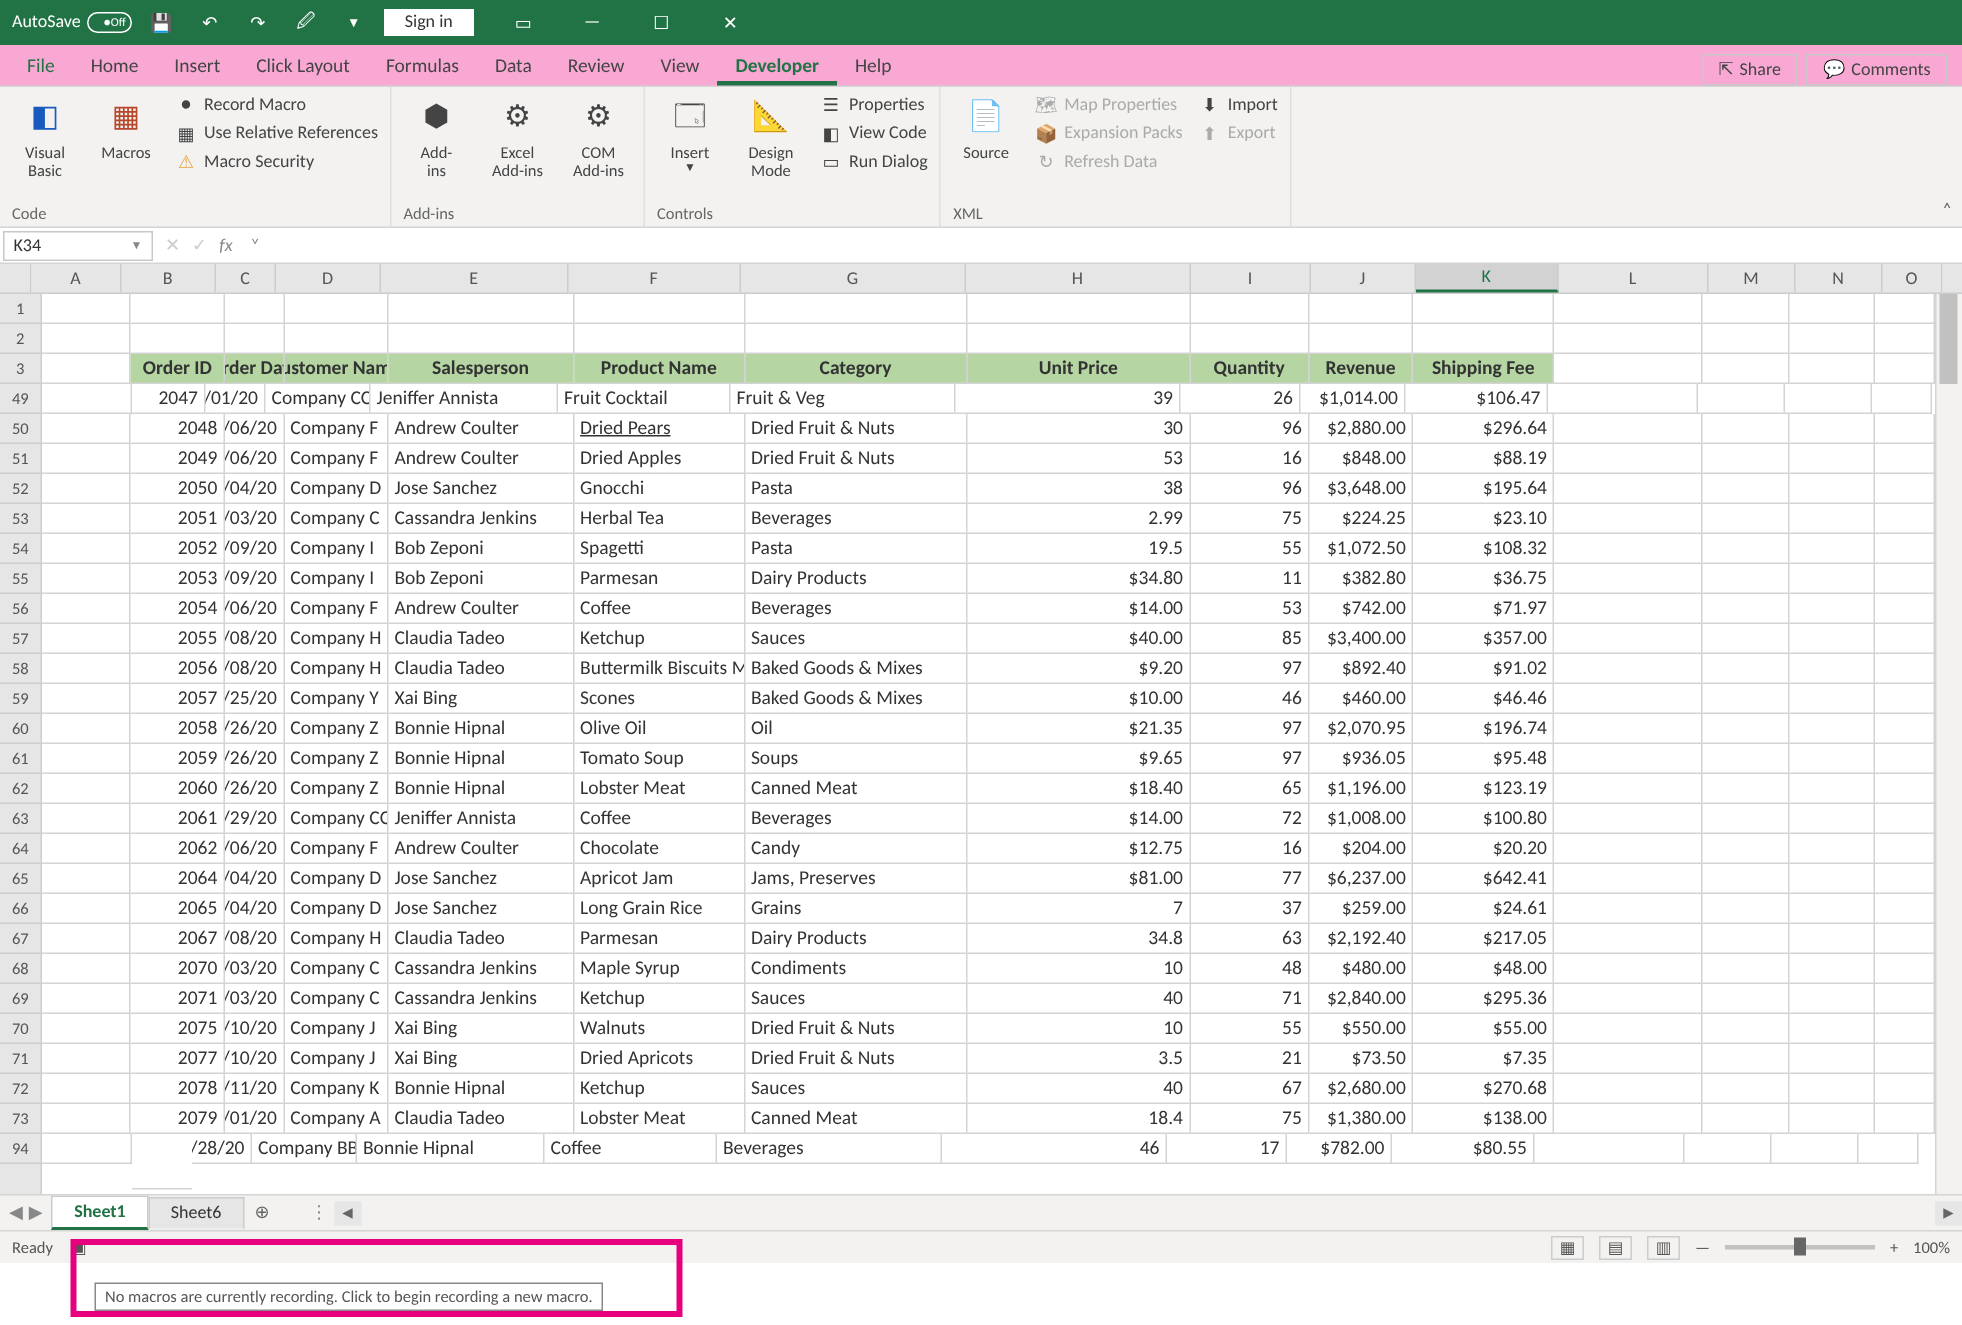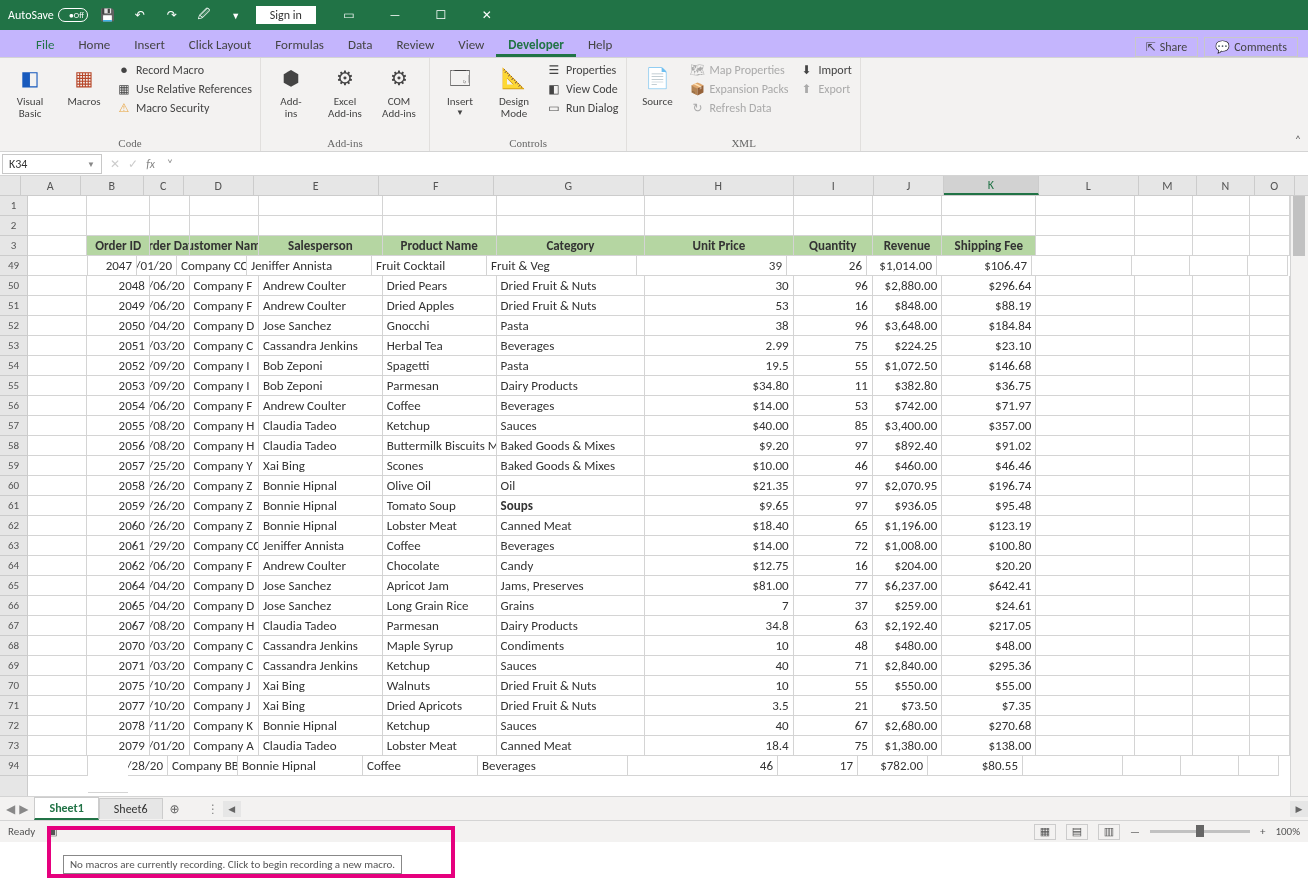--- a/index.html
+++ b/index.html
@@ -12,31 +12,31 @@
 .titlebar .right { display: flex; align-items: center; }
 .autosave { display: flex; align-items: center; gap: 4px; font-size: 12px; }
 .toggle { width: 30px; height: 14px; border: 1px solid #fff; border-radius: 8px; display: flex; align-items: center; justify-content: flex-end; padding: 0 3px; font-size: 8px; }
 .tb-icon { width: 24px; height: 24px; display: flex; align-items: center; justify-content: center; color: #fff; cursor: pointer; }
 .doc-title { font-size: 12px; }
 .searchbox { background: #2e8156; width: 540px; height: 24px; display: flex; align-items: center; padding: 0 8px; color: #d0e8db; gap: 6px;}
 .signin-btn { background: #fff; color: #333; padding: 2px 14px; font-size: 12px; margin-right: 10px; }
 .win-btn { width: 46px; height: 30px; display: flex; align-items: center; justify-content: center; font-size: 12px; }
 
 
-.ribbon-tabs { background: #c4b5fd; border-bottom: 1px solid #d4d4d4; display: flex; align-items: flex-end; height: 28px; padding-left: 24px; }
+.ribbon-tabs { background: #f9a8d4; border-bottom: 1px solid #d4d4d4; display: flex; align-items: flex-end; height: 28px; padding-left: 6px; }
 .ribbon-tab { padding: 5px 12px; font-size: 13px; cursor: pointer; color: #444; }
 .ribbon-tab.active { color: #217346; border-bottom: 3px solid #217346; font-weight: 600; padding-bottom: 2px; }
 .ribbon-tab.file { color: #217346; font-weight: 400;}
 .ribbon-right { margin-left: auto; display: flex; gap: 6px; align-items: center; padding-right: 10px; }
 .rbtn { border: 1px solid #c8c8c8; padding: 2px 10px; font-size: 12px; color: #444; display:flex; align-items:center; gap:4px;}
 
 
 .ribbon { background: #f3f2f1; border-bottom: 1px solid #d4d4d4; height: 94px; display: flex; }
 .group { border-right: 1px solid #e1dfdd; padding: 4px 8px 2px; display: flex; flex-direction: column; justify-content: space-between; }
-.group-label { text-align: center; font-size: 11px; color: #666; padding-top: 2px; font-family: Liberation Serif, serif; }
+.group-label { text-align: left; font-size: 11px; color: #666; padding-top: 2px; }
 .group-body { display: flex; align-items: flex-start; gap: 10px; }
 .big-btn { display: flex; flex-direction: column; align-items: center; width: 44px; cursor: pointer; font-size: 11px; color: #444; text-align: center; line-height: 1.1; }
 .big-ico { width: 32px; height: 32px; display: flex; align-items: center; justify-content: center; font-size: 20px; margin-bottom: 2px; }
 .small-list { display: flex; flex-direction: column; gap: 3px; font-size: 12px; color: #444; }
 .small-item { display: flex; align-items: center; gap: 4px; cursor: pointer; white-space: nowrap;}
 .sm-ico { width: 16px; height: 16px; display: inline-flex; align-items: center; justify-content: center; font-size: 12px; }
 .disabled { color: #aaa; }
 .collapse-caret { width: 20px; display:flex; align-items:flex-end; justify-content:center; padding-bottom:4px; color:#666; cursor:pointer;}
 
 
@@ -382,21 +382,21 @@
           <div class="cell" style="width: 58px;"></div>
           <div class="cell" style="width: 58px;"></div>
           <div class="cell" style="width: 40px;"></div>
         </div>
         <div class="cell-row">
           <div class="cell" style="width: 60px;"></div>
           <div class="cell r" style="width: 63px;">2048</div>
           <div class="cell r" style="width: 40px;">02/06/20</div>
           <div class="cell" style="width: 70px;">Company F</div>
           <div class="cell" style="width: 125px;">Andrew Coulter</div>
-          <div class="cell" style="width: 115px;">Dried Pears</div>
+          <div class="cell" style="width: 115px; text-decoration: underline;">Dried Pears</div>
           <div class="cell" style="width: 150px;">Dried Fruit &amp; Nuts</div>
           <div class="cell r" style="width: 150px;">30</div>
           <div class="cell r" style="width: 80px;">96</div>
           <div class="cell r" style="width: 70px;">$2,880.00</div>
           <div class="cell r" style="width: 95px;">$296.64</div>
           <div class="cell" style="width: 100px;"></div>
           <div class="cell" style="width: 58px;"></div>
           <div class="cell" style="width: 58px;"></div>
           <div class="cell" style="width: 40px;"></div>
         </div>
@@ -421,21 +421,21 @@
           <div class="cell" style="width: 60px;"></div>
           <div class="cell r" style="width: 63px;">2050</div>
           <div class="cell r" style="width: 40px;">02/04/20</div>
           <div class="cell" style="width: 70px;">Company D</div>
           <div class="cell" style="width: 125px;">Jose Sanchez</div>
           <div class="cell" style="width: 115px;">Gnocchi</div>
           <div class="cell" style="width: 150px;">Pasta</div>
           <div class="cell r" style="width: 150px;">38</div>
           <div class="cell r" style="width: 80px;">96</div>
           <div class="cell r" style="width: 70px;">$3,648.00</div>
-          <div class="cell r" style="width: 95px;">$184.84</div>
+          <div class="cell r" style="width: 95px;">$195.64</div>
           <div class="cell" style="width: 100px;"></div>
           <div class="cell" style="width: 58px;"></div>
           <div class="cell" style="width: 58px;"></div>
           <div class="cell" style="width: 40px;"></div>
         </div>
         <div class="cell-row">
           <div class="cell" style="width: 60px;"></div>
           <div class="cell r" style="width: 63px;">2051</div>
           <div class="cell r" style="width: 40px;">02/03/20</div>
           <div class="cell" style="width: 70px;">Company C</div>
@@ -455,21 +455,21 @@
           <div class="cell" style="width: 60px;"></div>
           <div class="cell r" style="width: 63px;">2052</div>
           <div class="cell r" style="width: 40px;">03/09/20</div>
           <div class="cell" style="width: 70px;">Company I</div>
           <div class="cell" style="width: 125px;">Bob Zeponi</div>
           <div class="cell" style="width: 115px;">Spagetti</div>
           <div class="cell" style="width: 150px;">Pasta</div>
           <div class="cell r" style="width: 150px;">19.5</div>
           <div class="cell r" style="width: 80px;">55</div>
           <div class="cell r" style="width: 70px;">$1,072.50</div>
-          <div class="cell r" style="width: 95px;">$146.68</div>
+          <div class="cell r" style="width: 95px;">$108.32</div>
           <div class="cell" style="width: 100px;"></div>
           <div class="cell" style="width: 58px;"></div>
           <div class="cell" style="width: 58px;"></div>
           <div class="cell" style="width: 40px;"></div>
         </div>
         <div class="cell-row">
           <div class="cell" style="width: 60px;"></div>
           <div class="cell r" style="width: 63px;">2053</div>
           <div class="cell r" style="width: 40px;">03/09/20</div>
           <div class="cell" style="width: 70px;">Company I</div>
@@ -570,21 +570,21 @@
           <div class="cell" style="width: 58px;"></div>
           <div class="cell" style="width: 40px;"></div>
         </div>
         <div class="cell-row">
           <div class="cell" style="width: 60px;"></div>
           <div class="cell r" style="width: 63px;">2059</div>
           <div class="cell r" style="width: 40px;">03/26/20</div>
           <div class="cell" style="width: 70px;">Company Z</div>
           <div class="cell" style="width: 125px;">Bonnie Hipnal</div>
           <div class="cell" style="width: 115px;">Tomato Soup</div>
-          <div class="cell" style="width: 150px; font-weight: bold;">Soups</div>
+          <div class="cell" style="width: 150px;">Soups</div>
           <div class="cell r" style="width: 150px;">$9.65</div>
           <div class="cell r" style="width: 80px;">97</div>
           <div class="cell r" style="width: 70px;">$936.05</div>
           <div class="cell r" style="width: 95px;">$95.48</div>
           <div class="cell" style="width: 100px;"></div>
           <div class="cell" style="width: 58px;"></div>
           <div class="cell" style="width: 58px;"></div>
           <div class="cell" style="width: 40px;"></div>
         </div>
         <div class="cell-row">

